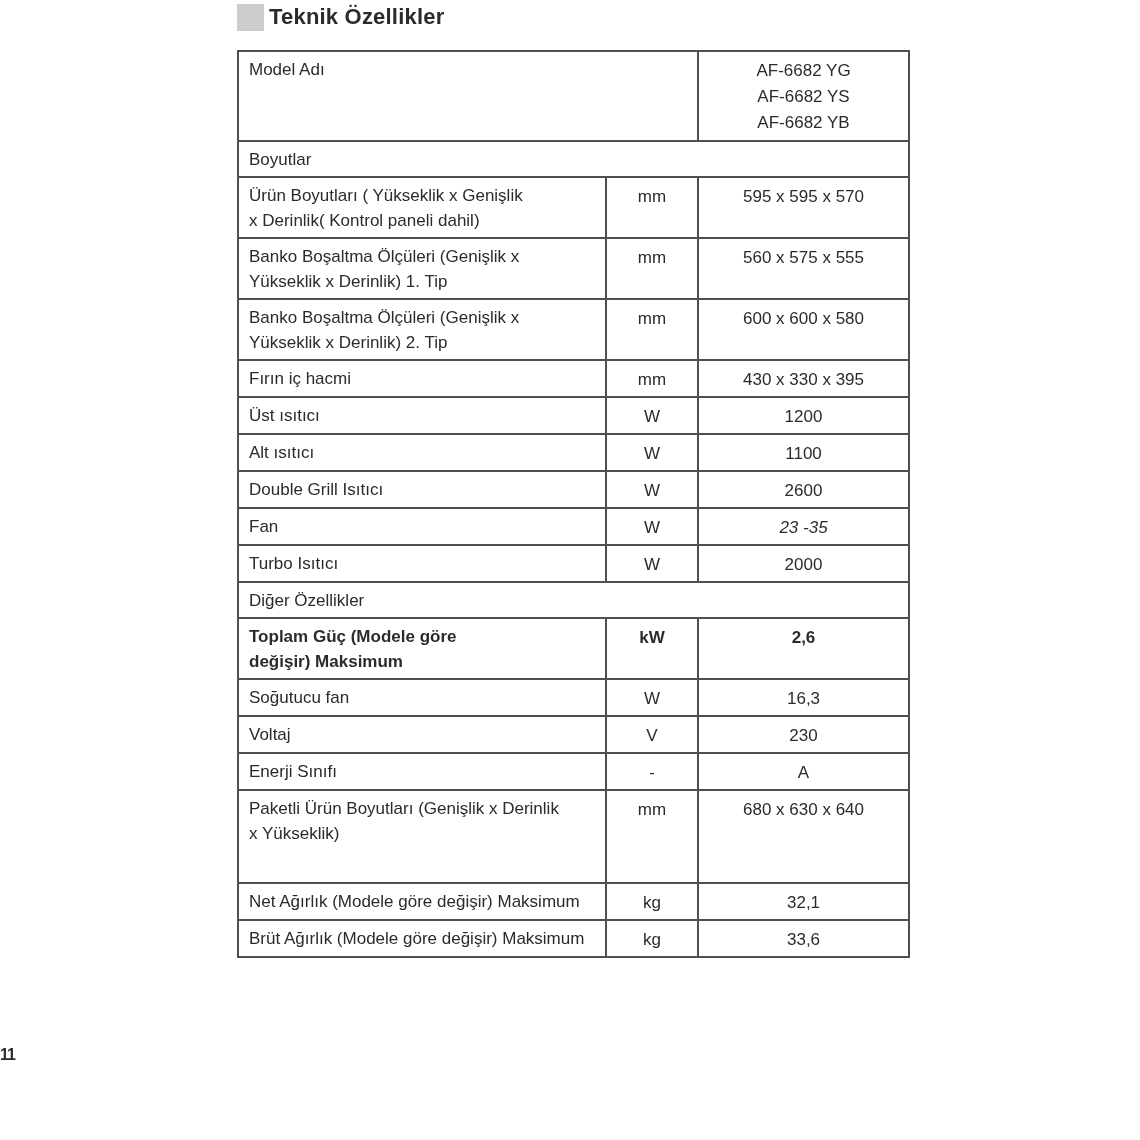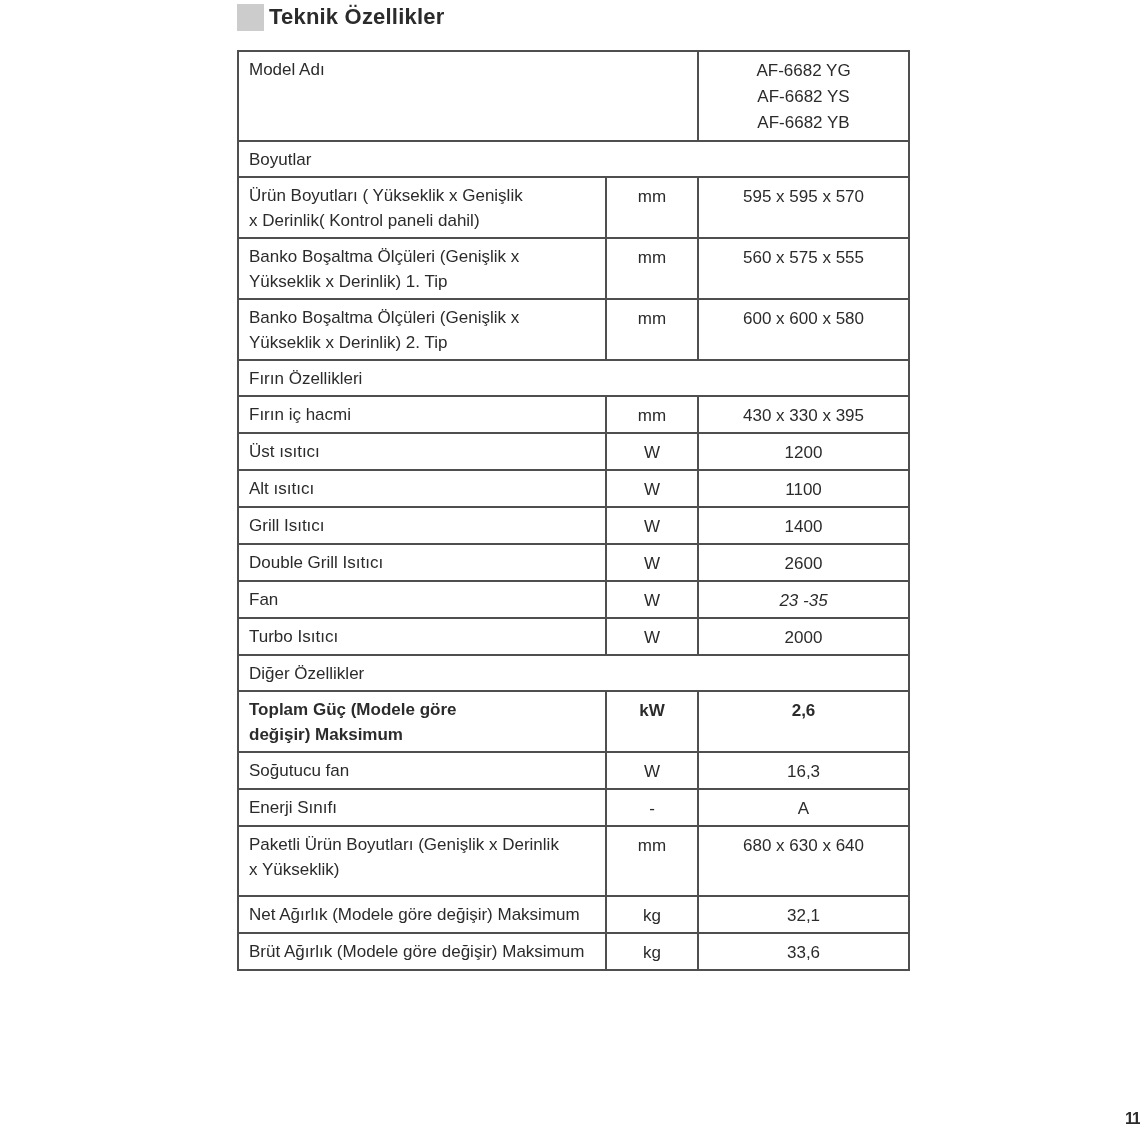--- a/index.html
+++ b/index.html
@@ -53,39 +53,39 @@
     font-size: 17px;
     line-height: 25px;
     padding: 5px 0 4px 10px;
     overflow: hidden;
   }
   .spec-table tr { height: 34px; }
   tr.h90 { height: 90px; }
   tr.h31 { height: 31px; border-radius: 15px; }
   tr.h60 { height: 60px; }
   tr.h61 { height: 61px; font-weight: bold; }
-  tr.h93 { height: 70px; }
+  tr.h93 { height: 93px; }
   td.label { white-space: pre-line; }
   td.unit, td.value {
     text-align: center;
     padding: 6px 2px 4px 2px;
   }
   td.model-cell { padding-top: 6px; }
   td.model-cell div {
     text-align: center;
     line-height: 26px;
   }
   .italic { font-style: italic; }
   
   .page-number {
     position: absolute;
     left: 0;
-    top: 1110px;
+    top: 1046px;
     width: 1140px;
-    text-align: right;
+    text-align: left;
     font-size: 16px;
     font-weight: bold;
     letter-spacing: -1px;
   }
 </style>
 </head>
 <body>
 
 <div class="sheet">
 
@@ -126,43 +126,35 @@
         <td class="unit">mm</td>
         <td class="value">560 x 575 x 555</td>
       </tr>
       <tr class="h60">
         <td class="label">Banko Boşaltma Ölçüleri (Genişlik x
 Yükseklik x Derinlik) 2. Tip</td>
         <td class="unit">mm</td>
         <td class="value">600 x 600 x 580</td>
       </tr>
 
-      <tr>
-        <td class="label" colspan="3">Fırın Özellikleri</td>
-      </tr>
 
       <tr>
         <td class="label">Fırın iç hacmi</td>
         <td class="unit">mm</td>
         <td class="value">430 x 330 x 395</td>
       </tr>
       <tr>
         <td class="label">Üst ısıtıcı</td>
         <td class="unit">W</td>
         <td class="value">1200</td>
       </tr>
       <tr>
         <td class="label">Alt ısıtıcı</td>
         <td class="unit">W</td>
         <td class="value">1100</td>
-      </tr>
-      <tr>
-        <td class="label">Grill Isıtıcı</td>
-        <td class="unit">W</td>
-        <td class="value">1400</td>
       </tr>
       <tr>
         <td class="label">Double Grill Isıtıcı</td>
         <td class="unit">W</td>
         <td class="value">2600</td>
       </tr>
       <tr>
         <td class="label">Fan</td>
         <td class="unit">W</td>
         <td class="value italic">23 -35</td>
@@ -182,20 +174,25 @@
 değişir) Maksimum</td>
         <td class="unit">kW</td>
         <td class="value">2,6</td>
       </tr>
       <tr>
         <td class="label">Soğutucu fan</td>
         <td class="unit">W</td>
         <td class="value">16,3</td>
       </tr>
       <tr>
+        <td class="label">Voltaj</td>
+        <td class="unit">V</td>
+        <td class="value">230</td>
+      </tr>
+      <tr>
         <td class="label">Enerji Sınıfı</td>
         <td class="unit">-</td>
         <td class="value">A</td>
       </tr>
       <tr class="h93">
         <td class="label">Paketli Ürün Boyutları (Genişlik x Derinlik
 x Yükseklik)</td>
         <td class="unit">mm</td>
         <td class="value">680 x 630 x 640</td>
       </tr>

